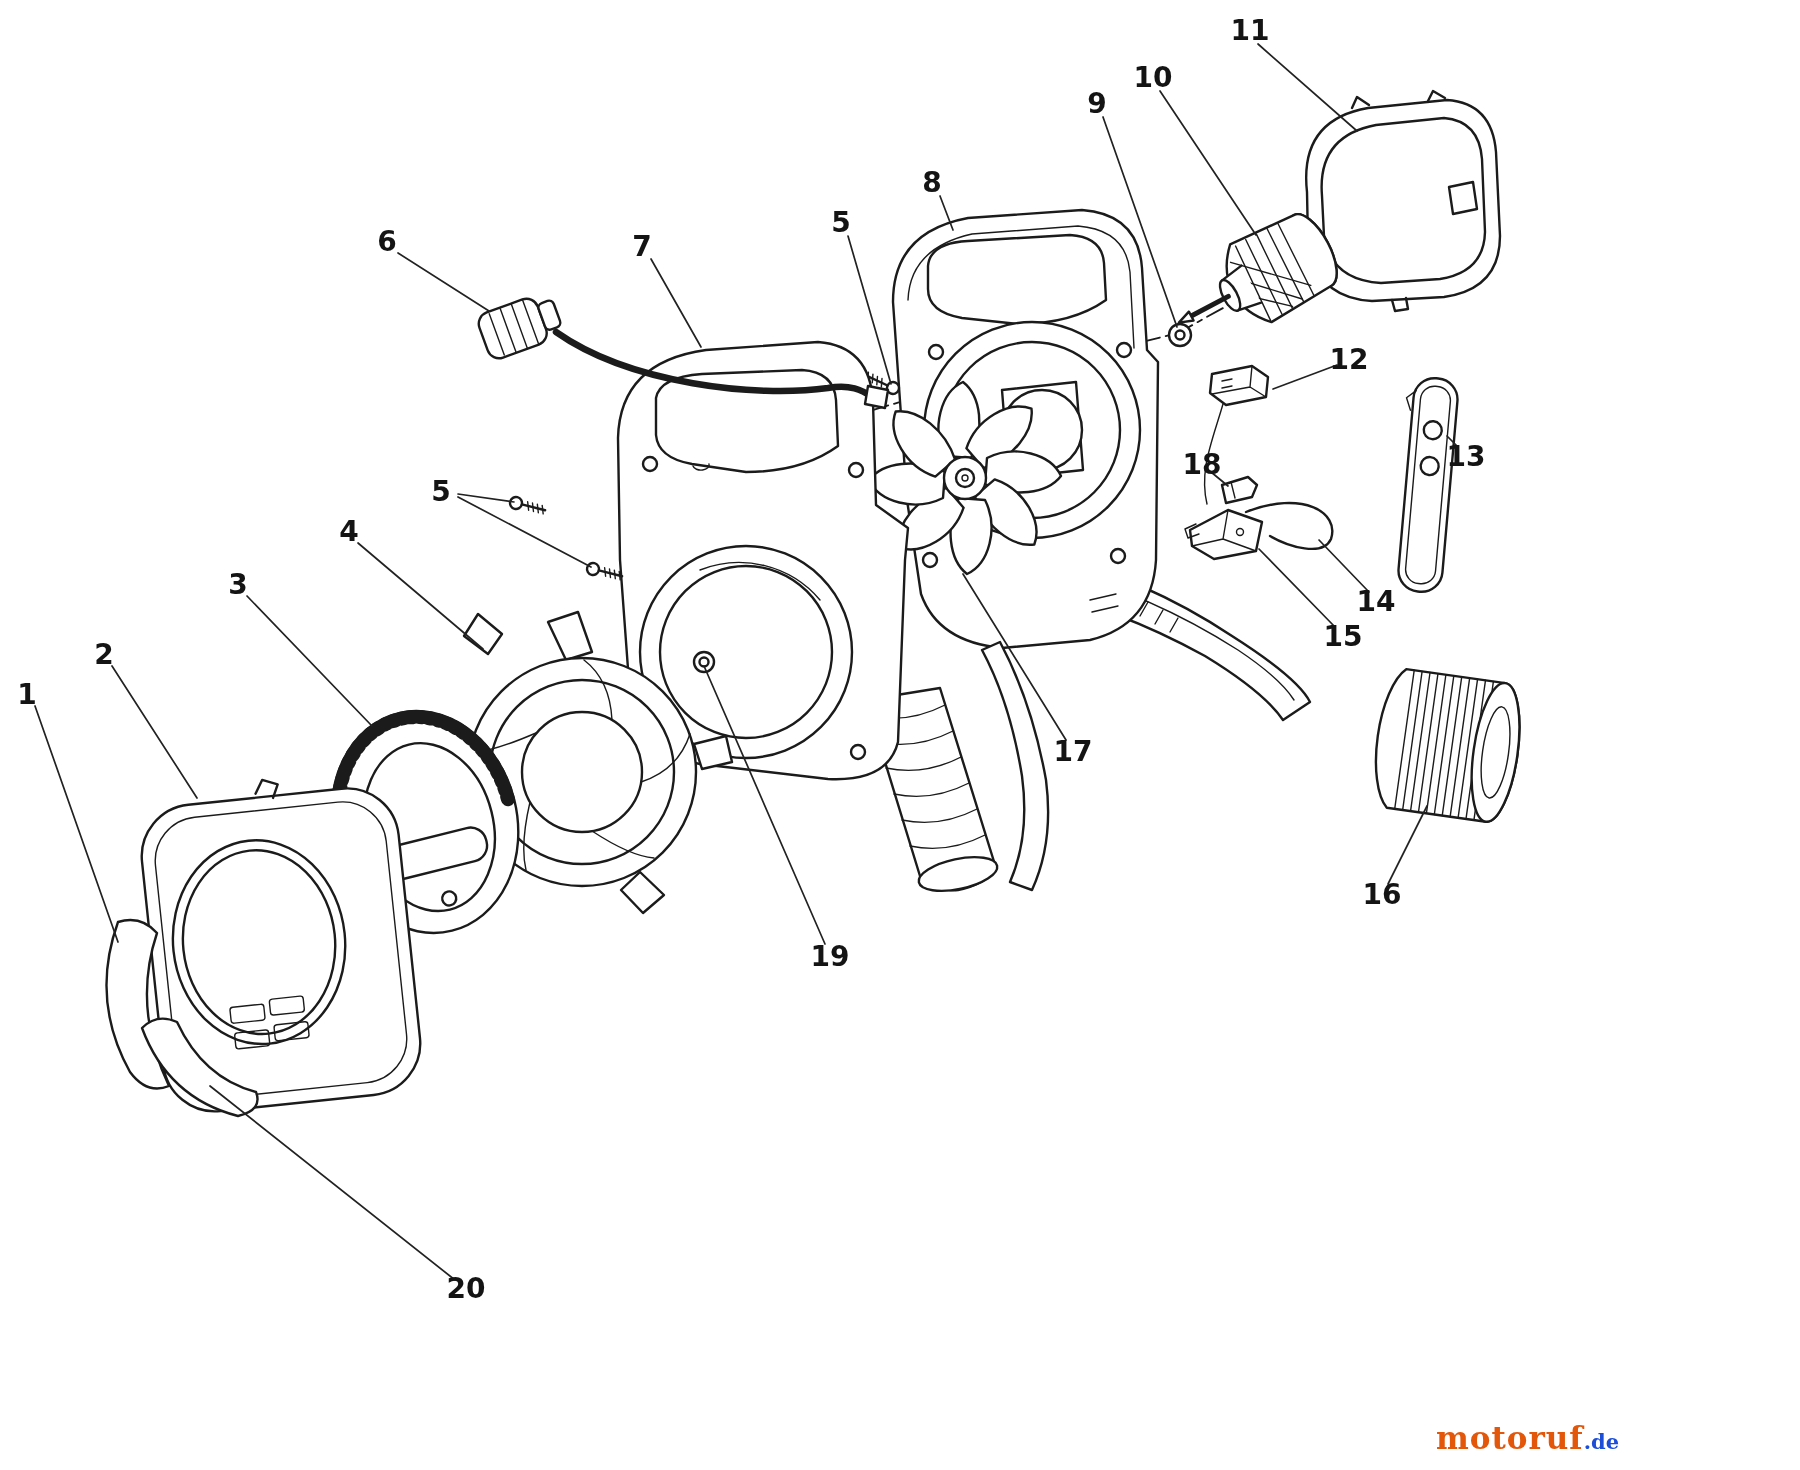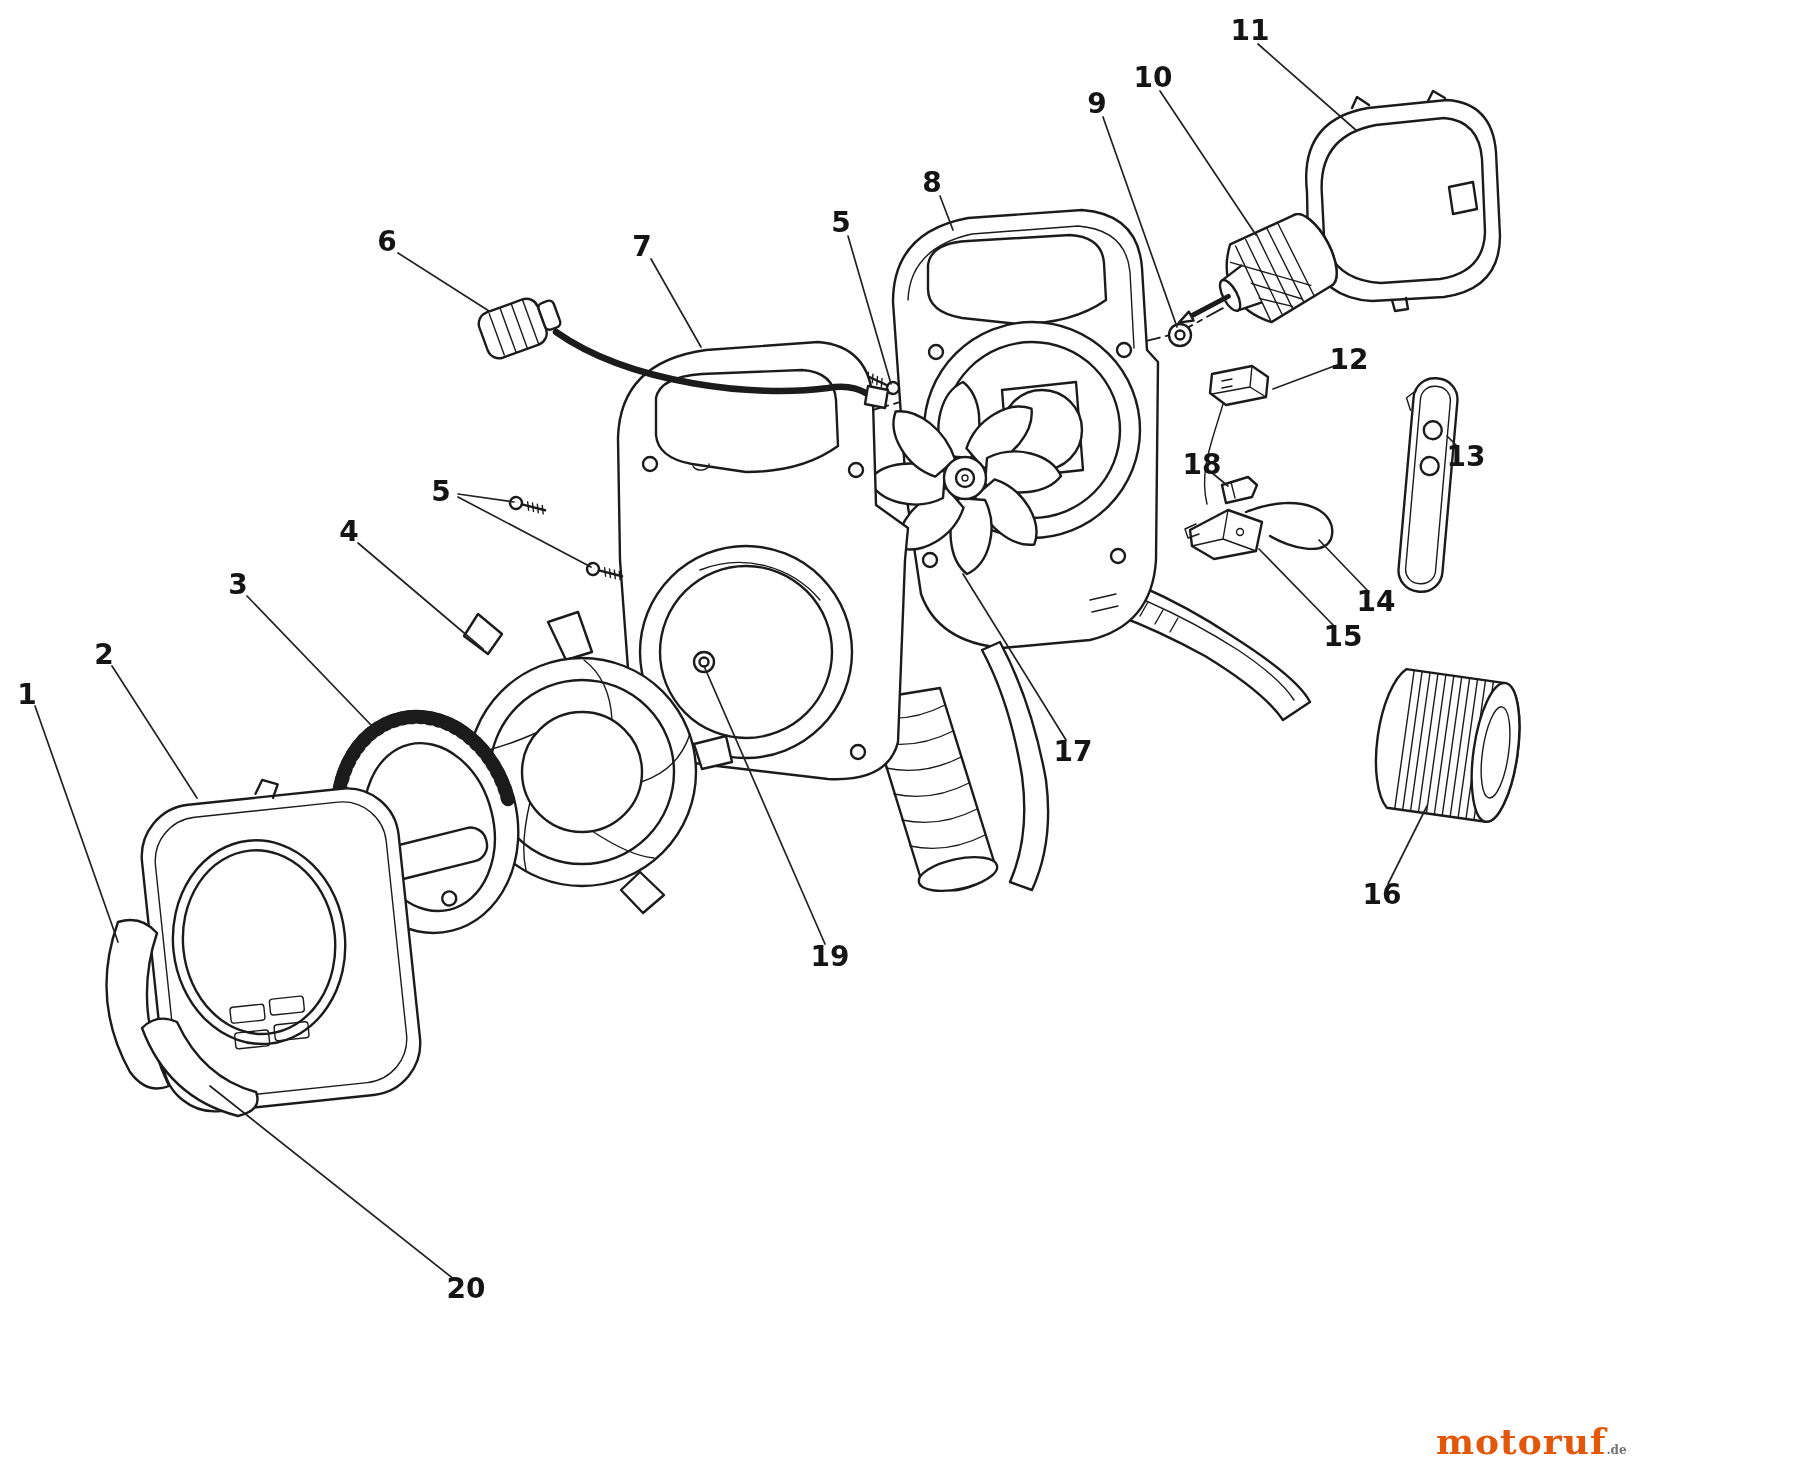--- a/index.html
+++ b/index.html
@@ -37,22 +37,22 @@
     dominant-baseline: central;
   }
   .watermark {
     position: absolute;
     left: 1436px;
     top: 1420px;
     font-family: "DejaVu Serif", serif;
     font-weight: bold;
     white-space: nowrap;
   }
-  .watermark .brand  { color: #e2570a; font-size: 36px; letter-spacing: 1px; }
-  .watermark .suffix { color: #737373; font-size: 12px; }
+  .watermark .brand  { color: #e2570a; font-size: 31px; letter-spacing: 1px; }
+  .watermark .suffix { color: #1d4ed8; font-size: 21px; }
 </style>
 </head>
 <body>
 
 <div class="canvas">
 
 <svg id="diagram-svg" width="1800" height="1470" viewBox="0 0 1800 1470">
   <defs>
     <g id="screw-glyph">
       <circle cx="0" cy="0" r="6" class="solid"></circle>

